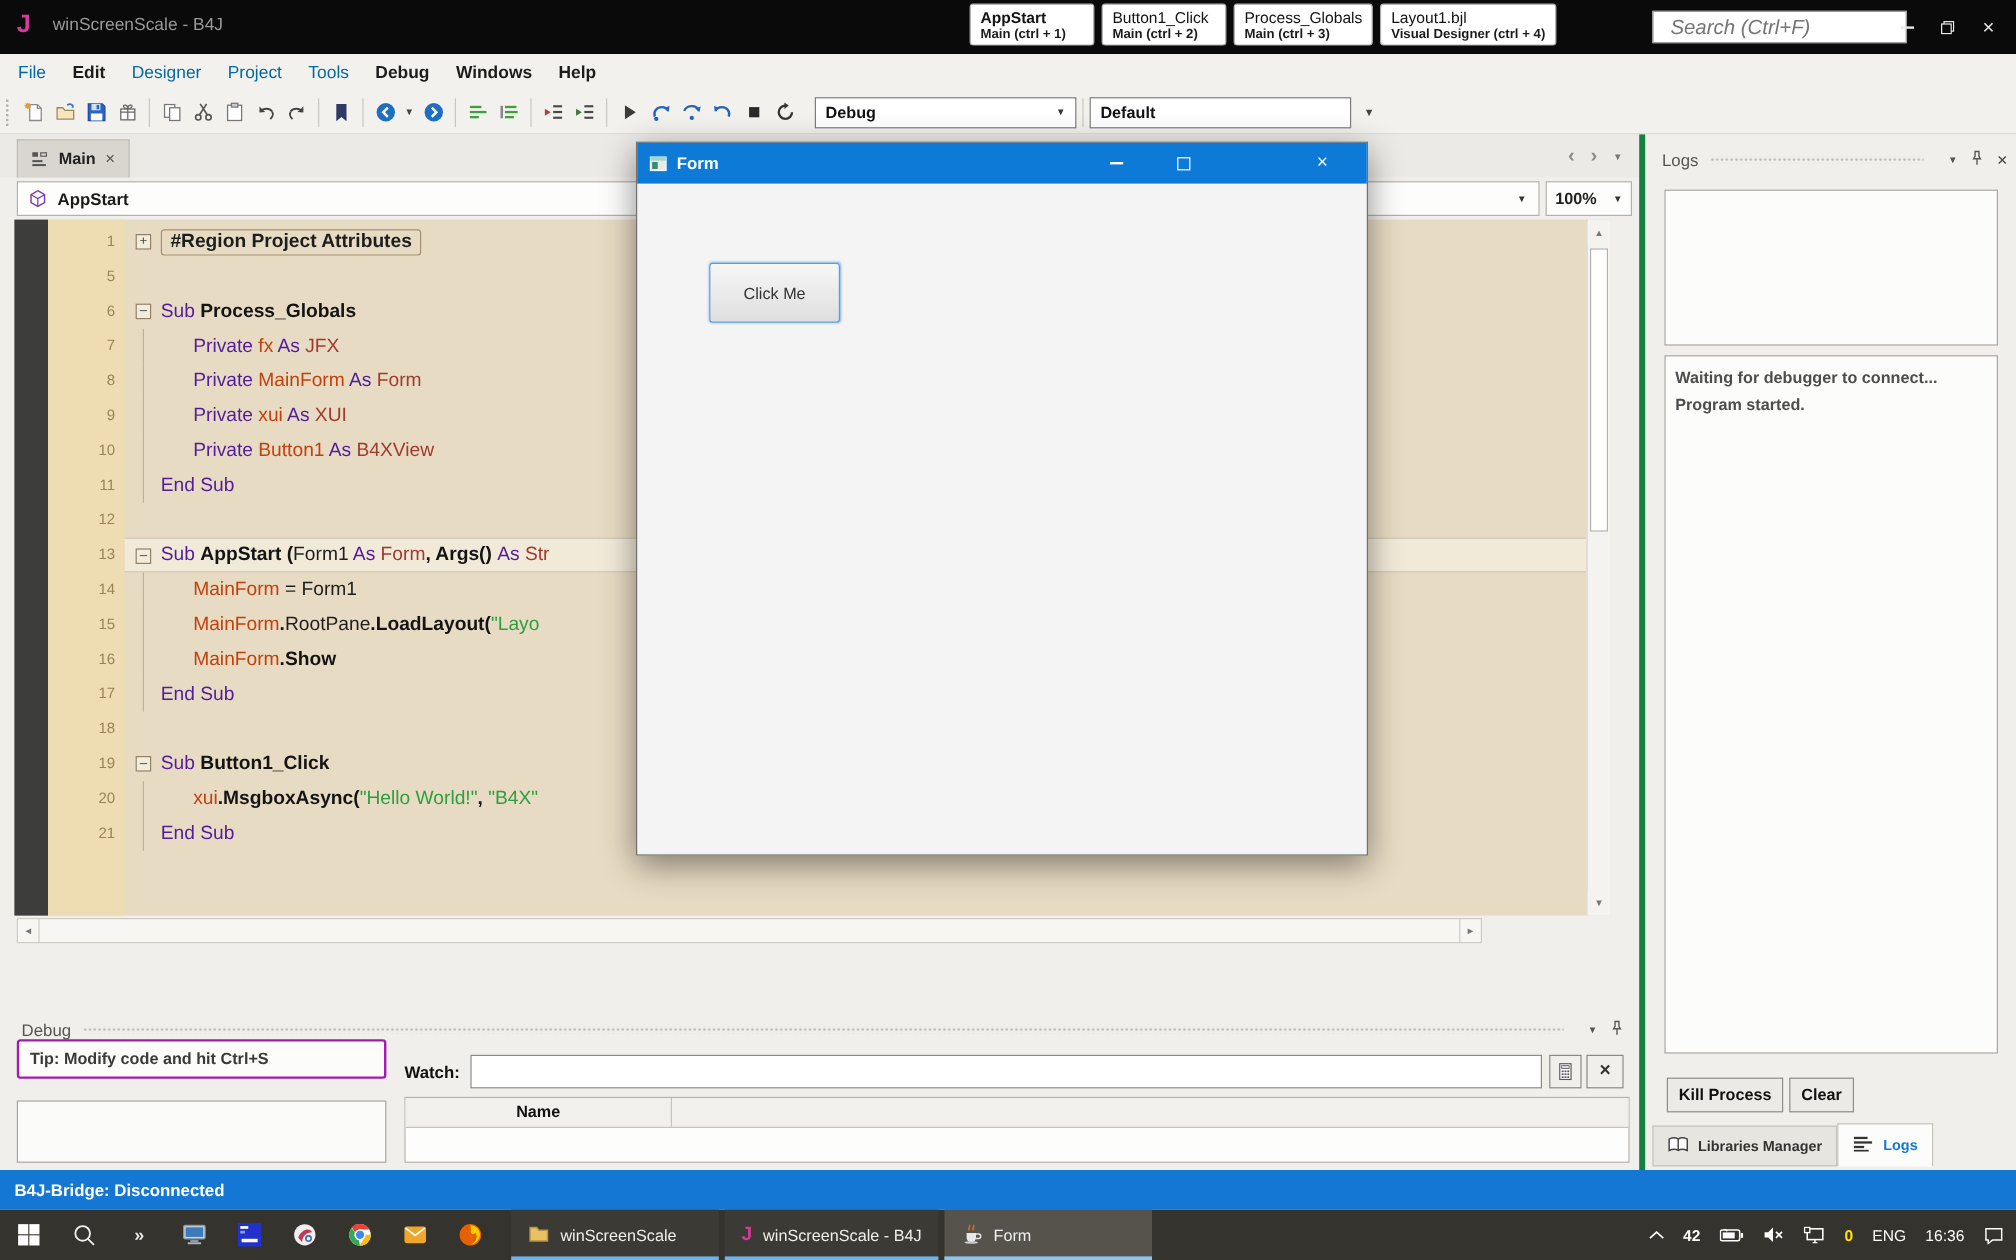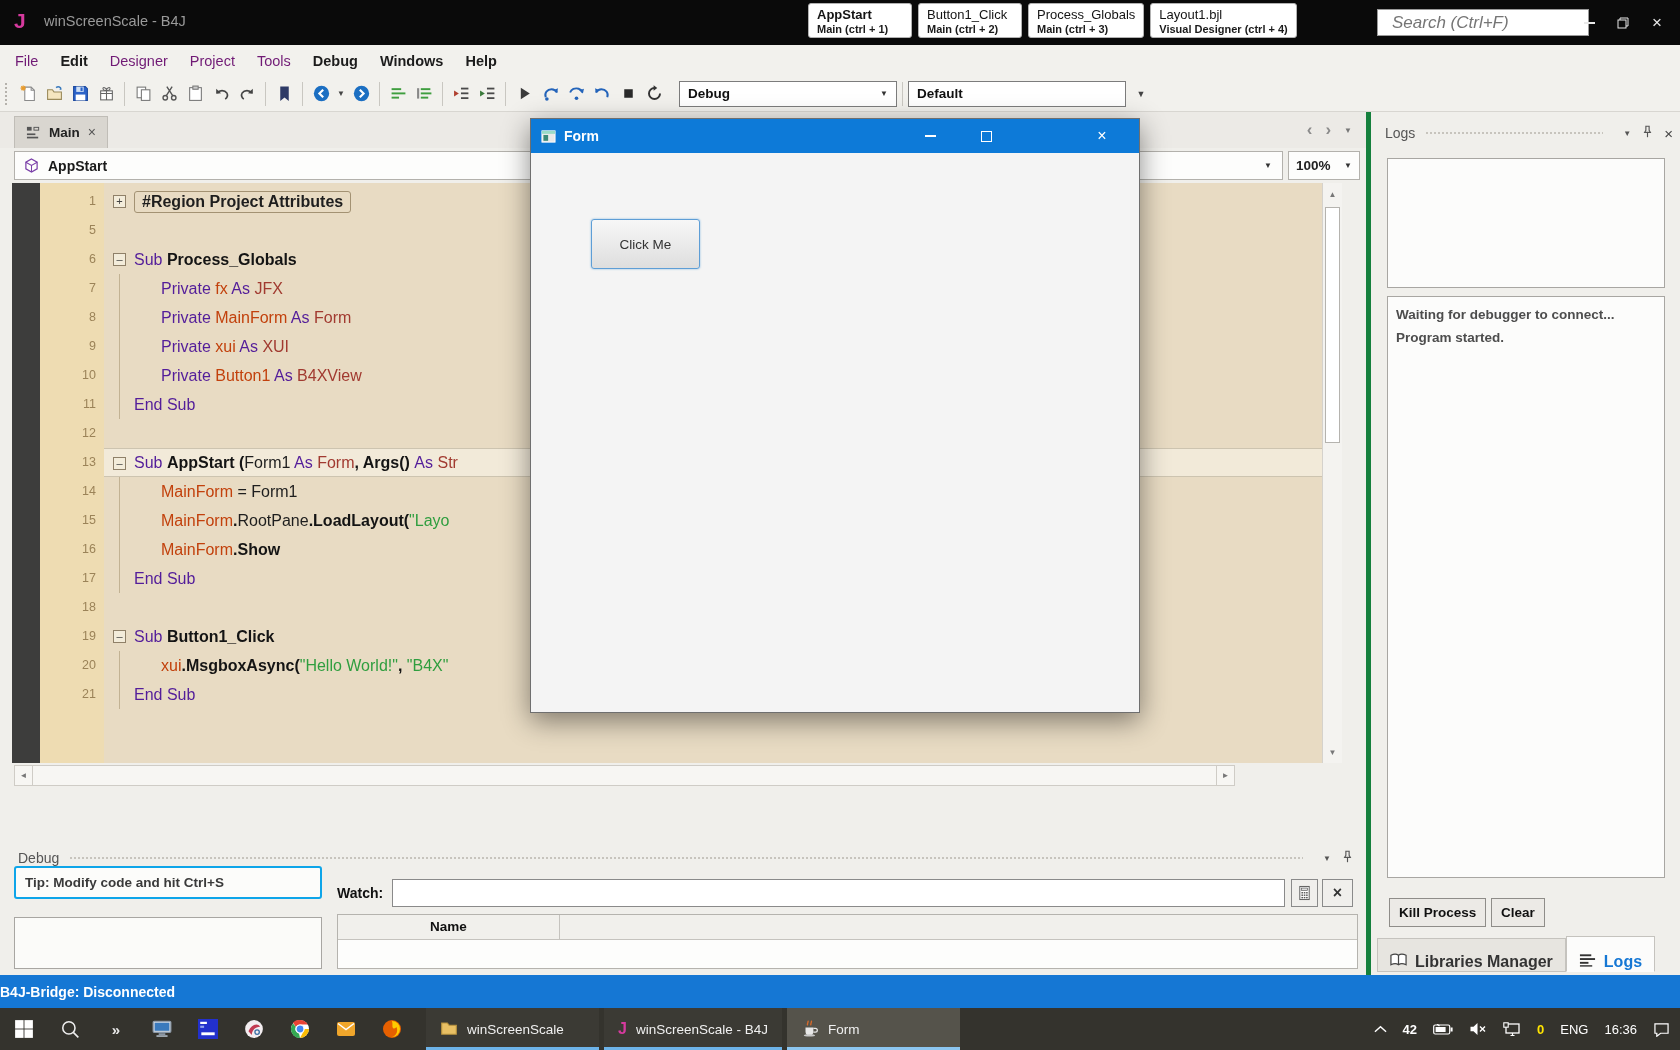--- a/index.html
+++ b/index.html
@@ -21,21 +21,21 @@
   #searchbox input{flex:1;border:none;outline:none;background:transparent;font-style:italic;
     color:#b91c1c;font-size:17px;padding:0 14px;font-family:"Liberation Sans",sans-serif}
   .wctl{position:absolute;top:0;height:45px;width:30px;display:flex;align-items:center;justify-content:center;color:#e8e8e8}
   #btn-min{right:76px}#btn-max{right:42px}#btn-close{right:8px;font-size:17px}
   #btn-min i{display:block;width:11px;height:2px;background:#e8e8e8}
 
   
   #menubar{position:absolute;left:0;top:45px;width:1680px;height:31px;background:#f2f1ed;
     display:flex;align-items:center;padding-left:4px}
   .mitem{padding:0 11px;font-size:14.5px;color:#1c1c1c;font-weight:bold}
-  .mitem.dim{color:#701a75;font-weight:normal}
+  .mitem.dim{color:#0369a1;font-weight:normal}
   #toolbar{position:absolute;left:0;top:76px;width:1680px;height:36px;background:#f2f1ed;
     border-bottom:1px solid #d8d6d1;display:flex;align-items:center}
   #tbgrip{width:4px;height:22px;border-left:2px dotted #b5b2ac;margin:0 6px 0 5px}
   .tbi{width:26px;height:26px;display:flex;align-items:center;justify-content:center}
   .tbi svg{width:17px;height:17px}
   .tbi.small{width:14px;font-size:9px;color:#444}
   .tbdiv{width:1px;height:24px;background:#c9c7c1;margin:0 5px}
   .combo{display:flex;align-items:center;justify-content:space-between;background:#fff;
     border:1px solid #7c7c7c;height:26px;padding:0 8px;font-size:13.5px;font-weight:bold;color:#111}
   #modecombo{width:218px;margin-left:12px}
@@ -87,21 +87,21 @@
   #hscroll{position:absolute;left:14px;top:765px;width:1221px;height:21px;background:#f7f6f3;
     border:1px solid #cfccc6;display:flex;justify-content:space-between;align-items:center}
   .harr{width:18px;height:19px;display:flex;align-items:center;justify-content:center;font-size:8px;color:#777}
 
   
   .panelhdr{display:flex;align-items:center;color:#555;font-size:14px}
   .dots{flex:1;height:6px;margin:0 10px;background-image:radial-gradient(#c7c4bd 1px,transparent 1.2px);
     background-size:4px 4px;background-position:0 1px}
   .hdricon{margin-left:10px;color:#555}
   #debughdr{position:absolute;left:18px;top:847px;width:1336px;height:22px}
-  #tipbox{position:absolute;left:14px;top:866px;width:308px;height:33px;border:2px solid #0ea5e9;
+  #tipbox{position:absolute;left:14px;top:866px;width:308px;height:33px;border:2px solid #a21caf;
     border-radius:3px;background:#fcfcfa;display:flex;align-items:center;padding-left:9px;
     font-weight:bold;font-size:13.5px;color:#3a3a3a}
   #tipempty{position:absolute;left:14px;top:917px;width:308px;height:52px;background:#fbfbf9;border:1px solid #a8a6a2}
   #watchlbl{position:absolute;left:337px;top:885px;font-weight:bold;font-size:14px;color:#111}
   #watchinput{position:absolute;left:392px;top:879px;width:893px;height:28px;border:1px solid #8a8a8a;
     background:#fff;outline:none;padding:0 6px;font-family:"Liberation Sans",sans-serif}
   .sqbtn{position:absolute;top:879px;height:28px;border:1px solid #8a8a8a;background:#f0efec;
     display:flex;align-items:center;justify-content:center}
   #calcbtn{left:1291px;width:27px}
   #clearwatch{left:1322px;width:31px;font-weight:bold;font-size:16px;color:#333}
@@ -115,28 +115,28 @@
     border-left:5px solid #15803d}
   #logshdr{position:absolute;left:14px;top:10px;width:288px;height:22px}
   .logbox{position:absolute;left:16px;background:#fcfcfb;border:1px solid #a8a6a2}
   #logbox1{top:46px;width:278px;height:130px}
   #logbox2{top:184px;width:278px;height:582px;padding:6px 8px}
   .logline{font-weight:bold;font-size:13.5px;color:#4d4d4d;line-height:23px;white-space:nowrap}
   .pbtn{position:absolute;top:786px;height:29px;padding:0 9px;background:#eceae6;border:1px solid #8f8d89;
     font-weight:bold;font-size:13.5px;color:#111;display:flex;align-items:center}
   #killbtn{left:18px}#clearbtn{left:120px}
   #logtabs{position:absolute;left:6px;top:824px;display:flex;align-items:flex-end}
-  .ptab{height:34px;display:flex;align-items:flex-end;gap:8px;padding:0 12px;background:#e7e5e0;
-    border:1px solid #c5c3be;font-size:16px;color:#333;font-weight:bold}
+  .ptab{height:34px;display:flex;align-items:center;gap:8px;padding:0 12px;background:#e7e5e0;
+    border:1px solid #c5c3be;font-size:12px;color:#333;font-weight:bold}
   .ptab.active{background:#fcfcfb;color:#1577d4;border-bottom-color:#fcfcfb;height:36px}
   .ptab svg{width:17px;height:14px}
 
   
   #statusbar{position:absolute;left:0;top:975px;width:1680px;height:33px;background:#1577d4;color:#fff;
-    display:flex;align-items:center;padding-left:0;font-weight:bold;font-size:14px}
+    display:flex;align-items:center;padding-left:12px;font-weight:bold;font-size:14px}
   #taskbar{position:absolute;left:0;top:1008px;width:1680px;height:42px;background:#34332d}
   #tbleft{position:absolute;left:0;top:0;height:42px;display:flex;align-items:center;gap:22px;padding-left:12px}
   .tkico{width:24px;height:24px;display:flex;align-items:center;justify-content:center}
   .tkico svg{width:20px;height:20px}
   .ovf{color:#e8e8e8;font-size:15px;font-weight:bold}
   #tbbtns{position:absolute;left:426px;top:0;height:42px;display:flex;gap:5px}
   .tbbtn{height:42px;min-width:173px;display:flex;align-items:center;gap:9px;padding:0 14px;
     background:#3b3a34;position:relative;color:#f0f0f0;font-size:13.5px}
   .tbbtn:after{content:"";position:absolute;left:0;right:0;bottom:0;height:3px;background:#6db3e8}
   .tbbtn.active{background:#55534b}

